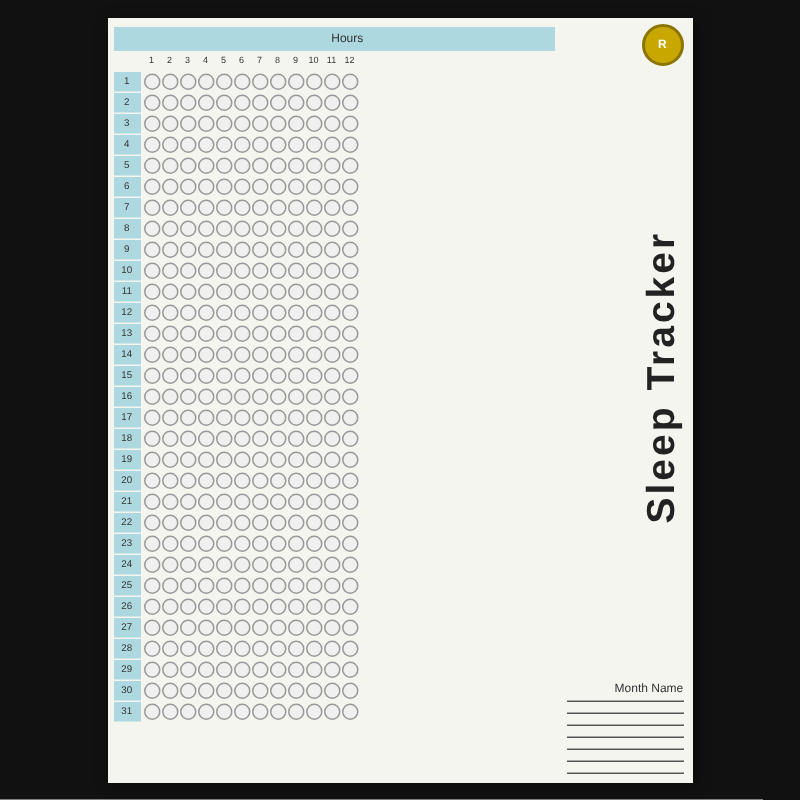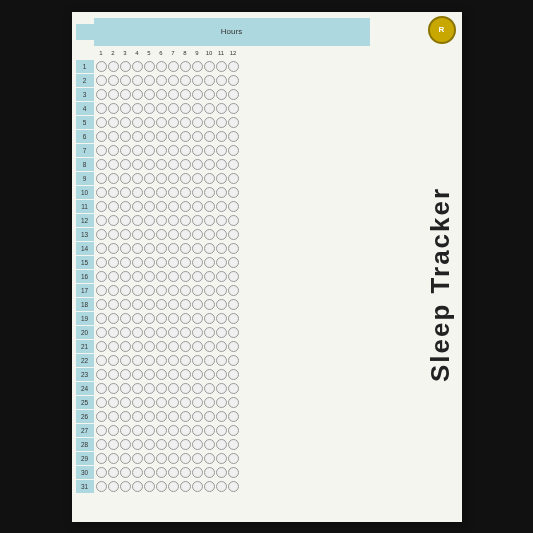--- a/index.html
+++ b/index.html
@@ -36,21 +36,21 @@
     }
     .day-col-header {
       width: 18px;
       min-width: 18px;
       background: #aed8e0;
       height: 16px;
     }
     .hours-header {
       flex: 1;
       background: #aed8e0;
-      height: 28px;
+      height: 16px;
       display: flex;
       align-items: center;
       justify-content: center;
       font-size: 8px;
       color: #333;
       font-weight: normal;
     }
     .grid-area {
       display: flex;
       flex-direction: column;
@@ -735,14 +735,26 @@
       </div>
   </div>
 
   <div class="right-panel">
     <div class="logo-circle">
       <span>R</span>
     </div>
     <div class="title-vertical">
       <span>Sleep Tracker</span>
     </div>
+    <div class="month-section">
+      <div class="month-name-label">Month Name</div>
+      <div class="month-lines" id="month-lines-container">
+      <div class="month-line"></div>
+          <div class="month-line"></div>
+          <div class="month-line"></div>
+          <div class="month-line"></div>
+          <div class="month-line"></div>
+          <div class="month-line"></div>
+          <div class="month-line"></div>
+        </div>
+    </div>
   </div>
 </div>
 
 </body></html>

